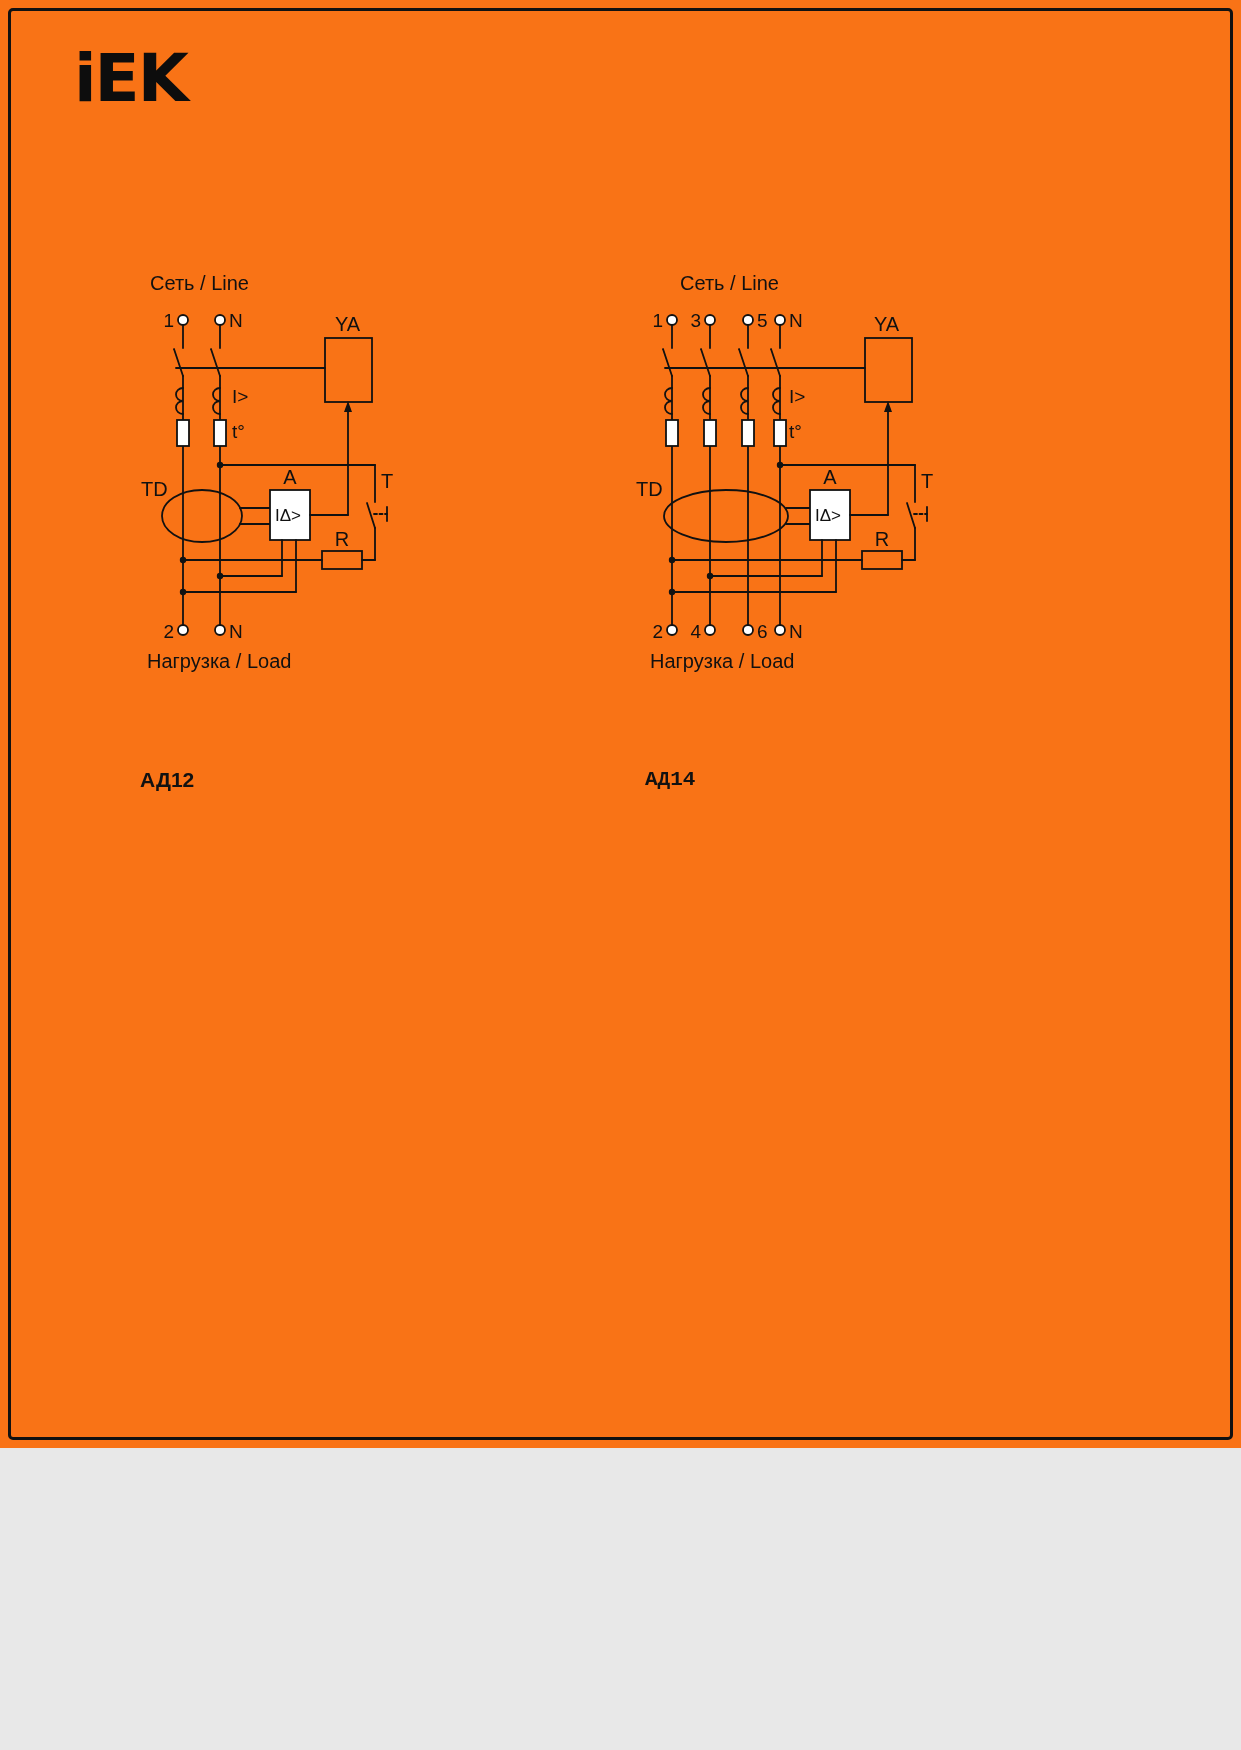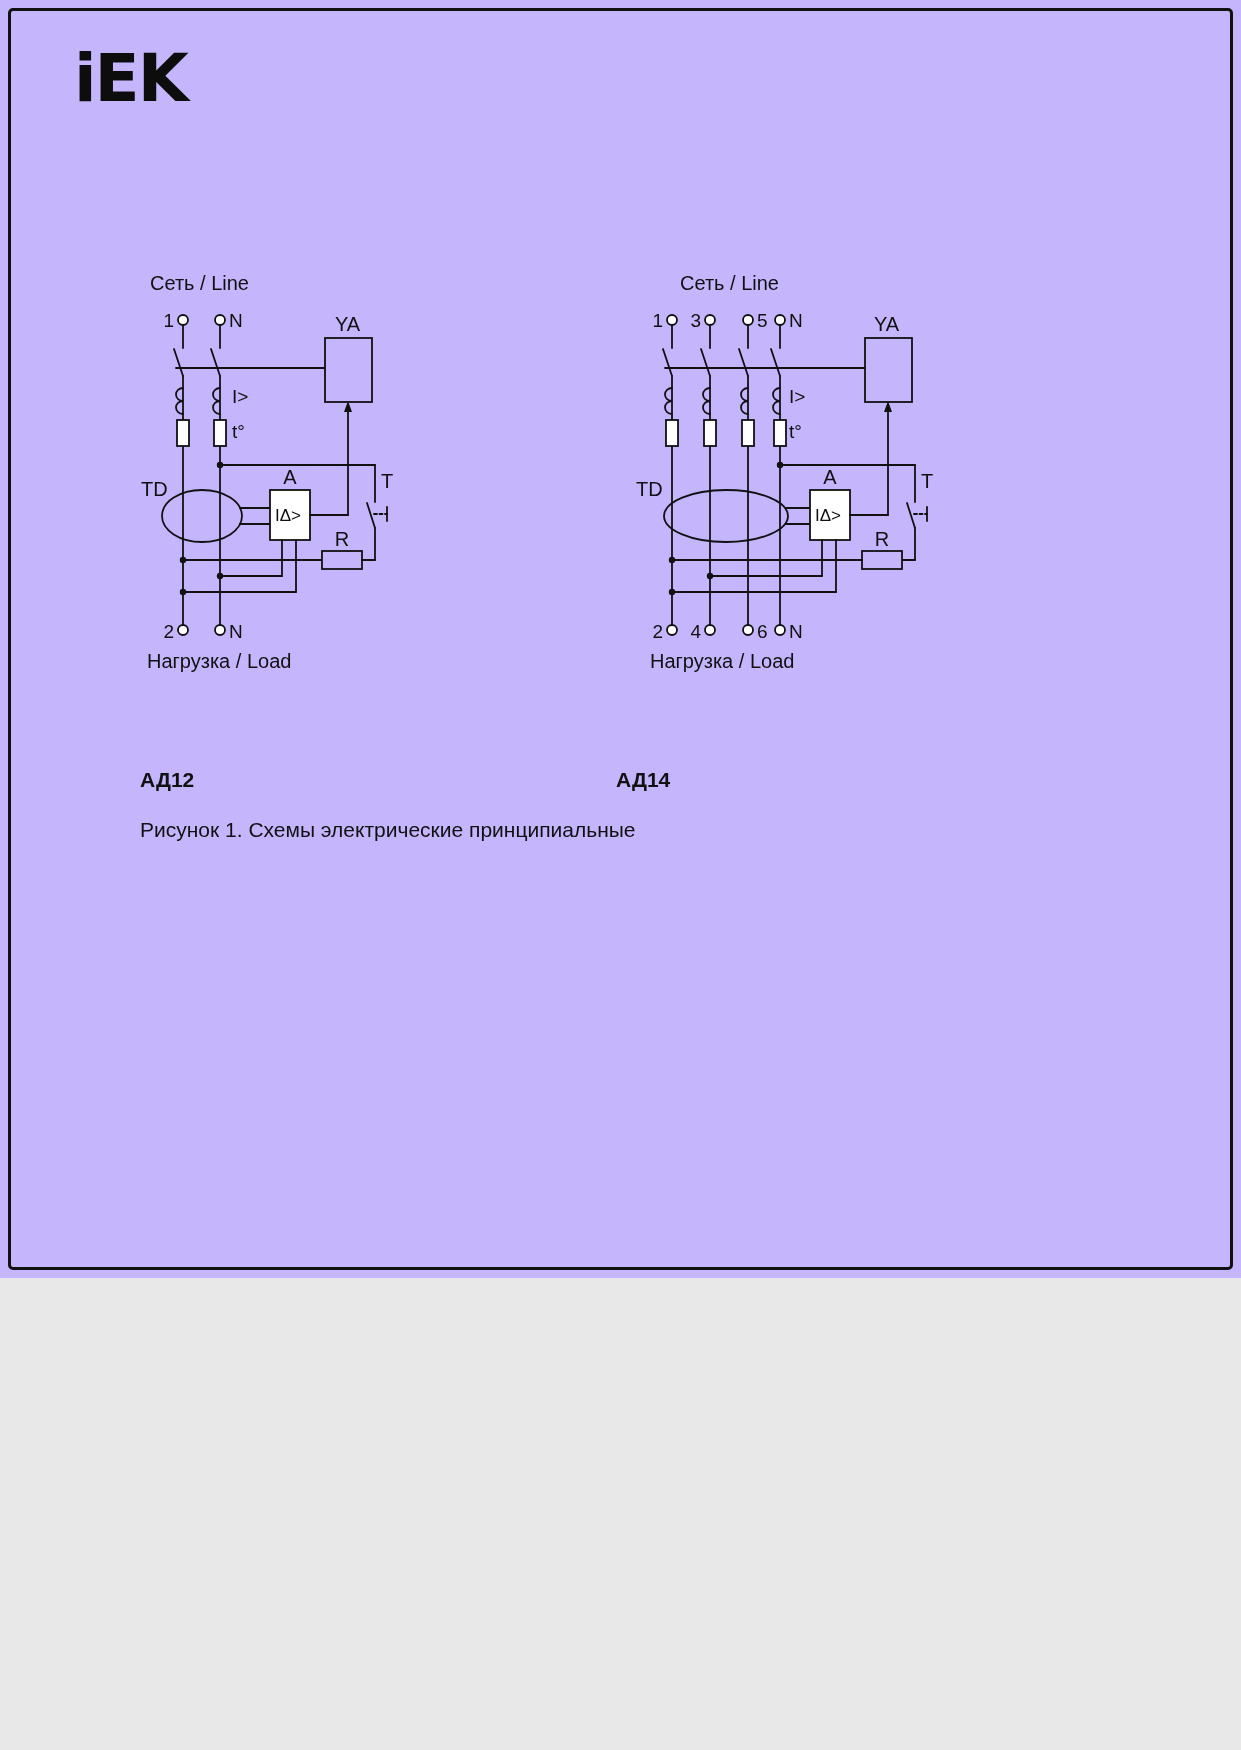--- a/index.html
+++ b/index.html
@@ -1,20 +1,20 @@
 <!DOCTYPE html>
 <html><head>
 <meta charset="utf-8">
 <style>
   * { margin:0; padding:0; box-sizing:border-box; }
   html,body { background:#e8e8e8; }
   .page {
     position:relative;
-    width:1241px; height:1278px;
-    background:#c4b5fd;
+    width:1241px; height:1448px;
+    background:#f97316;
     font-family:"Liberation Sans", sans-serif;
     color:#111;
     overflow:hidden;
     margin:0 auto;
   }
   .frame {
     position:absolute; left:8px; top:8px; right:8px; bottom:8px;
     border:3px solid #111;
     border-radius:5px;
     pointer-events:none;
@@ -29,21 +29,21 @@
     color:#0d0d0d;
   }
   .fig-title {
     position:absolute;
     font-size:21px;
     font-weight:600;
     color:#111;
     margin-top:36px;
   }
   .fig-title.left  { left:140px; top:732px; }
-  .fig-title.right { left:616px; top:732px; }
+  .fig-title.right { left:645px; top:732px;font-family:Liberation Mono, monospace; }
   .caption {
     position:absolute; left:140px; top:818px;
     font-size:21px;
     font-weight:500;
     color:#111;
   }
   svg.schem { position:absolute; left:0; top:0; }
   svg text {
     font-family:"Liberation Sans", sans-serif;
     fill:#111;
@@ -236,14 +236,13 @@
         <text x="757" y="638" class="lbl-s">6</text>
         <text x="789" y="638" class="lbl-s">N</text>
         <text x="650" y="668" class="lbl">Нагрузка / Load</text>
       </g>
     </g>
   </svg>
 
   <div class="fig-title left">АД12</div>
   <div class="fig-title right">АД14</div>
 
-  <div class="caption">Рисунок 1. Схемы электрические принципиальные</div>
 </div>
 
 </body></html>

